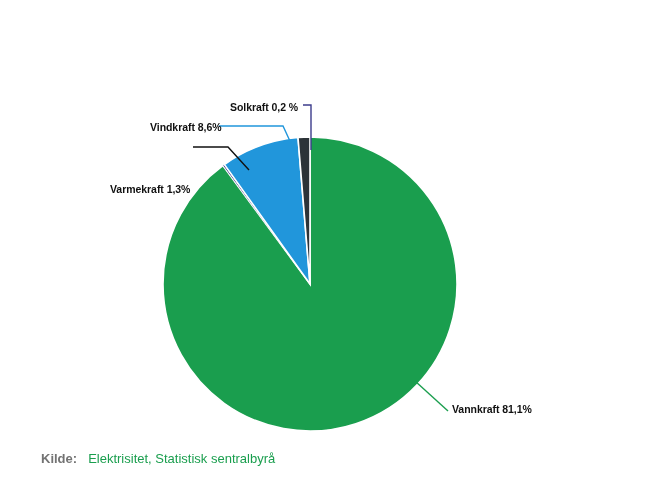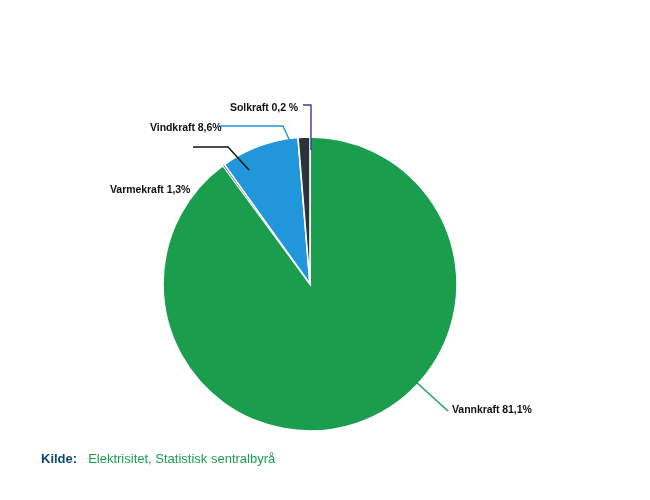--- a/index.html
+++ b/index.html
@@ -59,21 +59,21 @@
 
   #source-line {
     position: absolute;
     left: 41px;
     top: 451px;
     font-size: 13px;
     white-space: nowrap;
   }
   #source-label {
     font-weight: bold;
-    color: #0c4a6e;
+    color: #737373;
   }
   #source-link {
     color: #1a9e4e;
     margin-left: 11px;
   }
 </style>
 </head>
 <body>
 
 <div id="figure-root">

